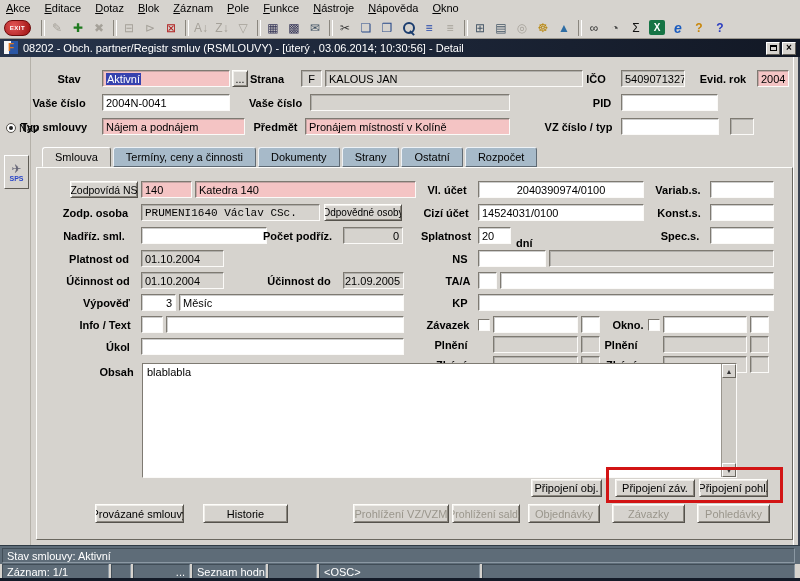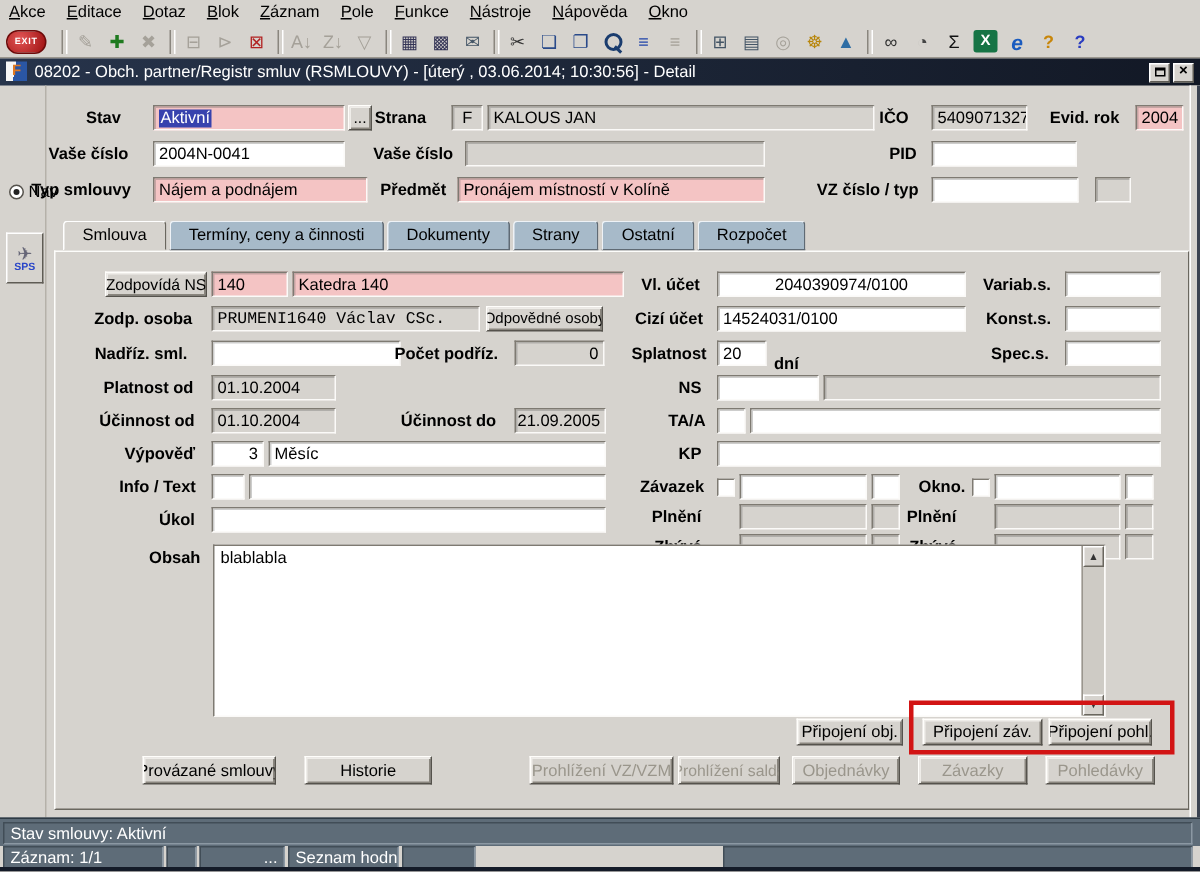--- a/index.html
+++ b/index.html
@@ -331,17 +331,18 @@
 
   <div class="win-right" data-name="window-right-edge"></div>
 
   <div class="status" data-name="status-bar">
     <span class="scell" style="left:2px;top:2px;width:793px;" data-name="status-message">Stav smlouvy: Aktivní</span>
     <span class="scell" style="left:2px;top:18px;width:107px;" data-name="status-record-count">Záznam: 1/1</span>
     <span class="scell" style="left:111px;top:18px;width:20px;" data-name="status-cell-empty-1"></span>
     <span class="scell" style="left:133px;top:18px;width:57px;text-align:right;" data-name="status-cell-dots">...</span>
     <span class="scell" style="left:192px;top:18px;width:74px;" data-name="status-list-of-values">Seznam hodn...</span>
     <span class="scell" style="left:268px;top:18px;width:49px;" data-name="status-cell-empty-2"></span>
+    <span class="scell" style="left:319px;top:18px;width:161px;" data-name="status-osc">&lt;OSC&gt;</span>
     <span class="scell" style="left:482px;top:18px;width:313px;" data-name="status-cell-empty-3"></span>
   </div>
   <div class="win-bottom" data-name="window-bottom-edge"></div>
 
 </div>
 
 </body></html>

